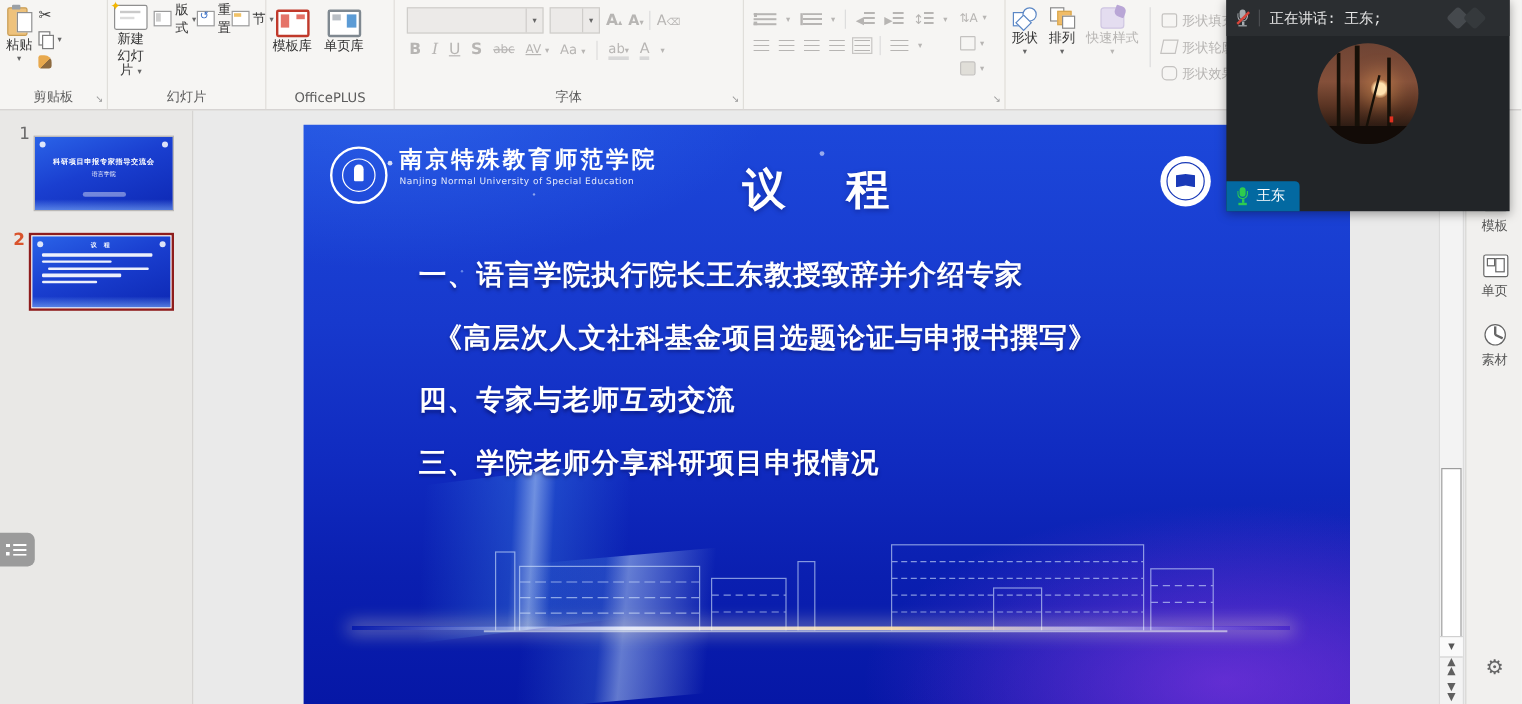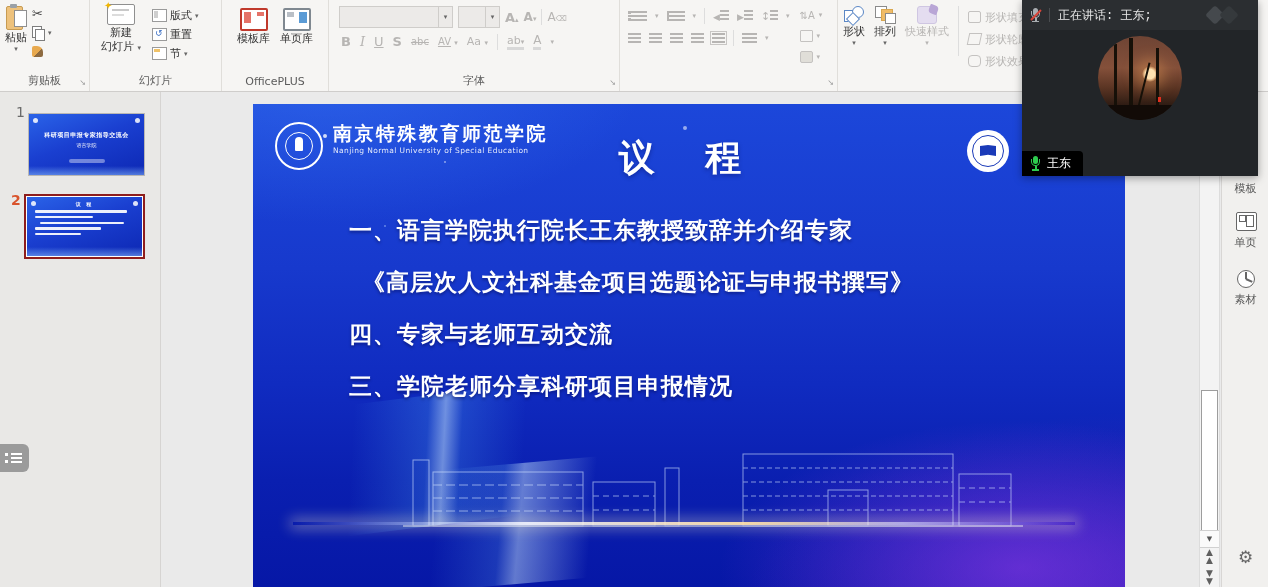--- a/index.html
+++ b/index.html
@@ -160,21 +160,21 @@
   .sun{position:absolute;left:52%;top:36%;width:16px;height:16px;border-radius:50%;
        background:radial-gradient(circle,#ffe2b0 0 42%,rgba(255,190,120,.55) 62%,transparent 78%);
        box-shadow:0 0 14px 7px rgba(255,175,95,.35);}
   .mast{position:absolute;background:#161008;}
   .m1{left:16px;top:8px;width:3px;height:62px;}
   .m2{left:31px;top:2px;width:4px;height:70px;}
   .m3{left:58px;top:12px;width:3px;height:58px;}
   .m4{left:45px;top:26px;width:2px;height:46px;transform:rotate(14deg);}
   .aground{position:absolute;left:0;right:0;bottom:0;height:15px;background:#120b07;}
   .alight{position:absolute;left:60px;bottom:18px;width:3px;height:5px;background:#e03020;}
-  #ovtag{position:absolute;left:0;bottom:0;height:25px;background:#000000;border-radius:0 4px 0 0;
+  #ovtag{position:absolute;left:0;bottom:0;height:25px;background:#0369a1;border-radius:0 4px 0 0;
          display:flex;align-items:center;gap:6px;padding:0 12px 0 8px;}
   #ovtag span{font-size:12px;color:#fff;}
   .mic{position:relative;width:11px;height:15px;flex:none;}
   .mic .body{position:absolute;left:3px;top:0;width:5px;height:8px;border-radius:2.5px;background:#2ecc4f;}
   .mic .cup{position:absolute;left:1px;top:3px;width:9px;height:7px;border:1.5px solid #2ecc4f;border-top:none;border-radius:0 0 6px 6px;box-sizing:border-box;}
   .mic .stem{position:absolute;left:5px;top:10px;width:1.5px;height:3px;background:#2ecc4f;}
   .mic .base{position:absolute;left:2px;top:13px;width:7px;height:1.5px;background:#2ecc4f;}
   .mic.off .body,.mic.off .stem,.mic.off .base{background:#a9adb1;}
   .mic.off .cup{border-color:#a9adb1;}
   .mic.off:after{content:'';position:absolute;left:-1px;top:6px;width:14px;height:2px;background:#d8453a;transform:rotate(-45deg);}
@@ -221,42 +221,42 @@
       <div class="gbody">
         <div class="bigbtn" style="width:52px;">
           <span class="slide-ic">
               <i class="l1"></i>
               <i class="l2"></i>
               <i class="star">✦</i>
             </span>
           <span class="cap">新建</span>
           <span class="cap"><span>幻灯片</span> <span class="car">▾</span></span>
         </div>
-        <div style="display:flex;flex-direction:column;padding-top:2px;">
+        <div style="display:flex;flex-direction:row;padding-top:2px;">
           <div class="minirow">
               <span class="mini-ic layout"></span>
               <span>版式</span>
               <span class="car">▾</span>
             </div>
           <div class="minirow">
               <span class="mini-ic reset"></span>
               <span>重置</span>
             </div>
           <div class="minirow">
               <span class="mini-ic section"></span>
               <span>节</span>
               <span class="car">▾</span>
             </div>
         </div>
       </div>
       <div class="glabel">幻灯片</div>
     </div>
 
     <div class="rgroup" style="width:106px;">
-      <div class="gbody" style="justify-content:center;gap:10px;padding-top:8px;">
+      <div class="gbody" style="justify-content:flex-start;gap:10px;padding-top:8px;">
         <div class="bigbtn">
           <span class="tpl-ic"></span>
           <span class="cap">模板库</span>
         </div>
         <div class="bigbtn">
           <span class="sgl-ic"></span>
           <span class="cap">单页库</span>
         </div>
       </div>
       <div class="glabel">OfficePLUS</div>

